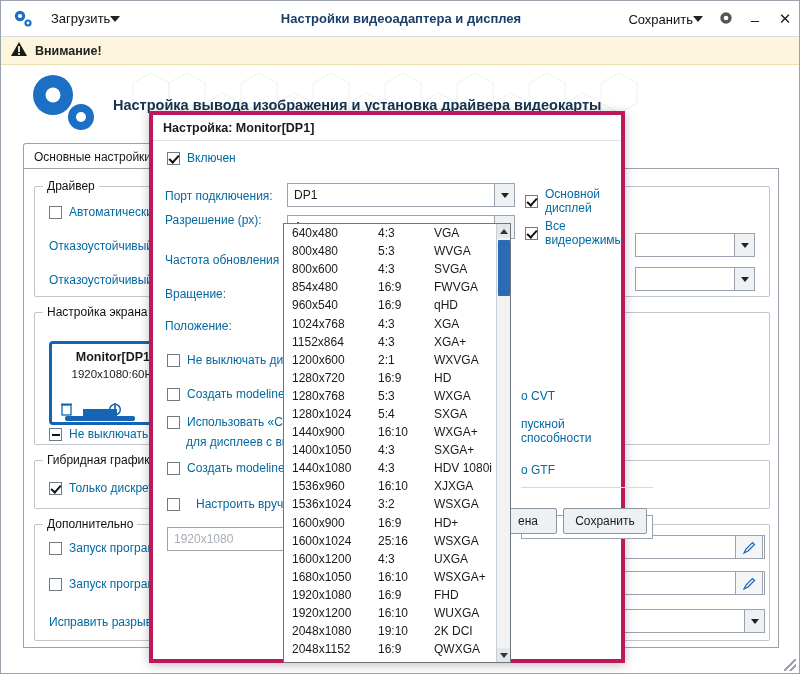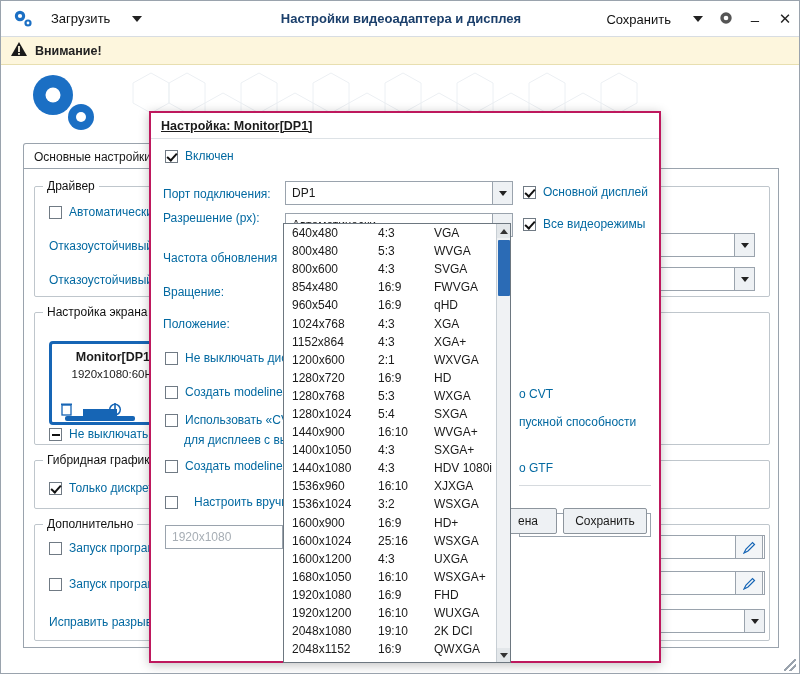--- a/index.html
+++ b/index.html
@@ -29,21 +29,21 @@
   }
   .tb-logo {
     width: 36px; height: 36px; margin-left: 4px;
     display: flex; align-items: center; justify-content: center;
   }
   .tb-left {
     display: flex; align-items: center; gap: 6px; margin-left: 6px;
   }
   .tb-btn {
     font-size: 13px; color: #111; padding: 3px 4px; cursor: default;
-    display: flex; align-items: center; gap: 22px;
+    display: flex; align-items: center; gap: 0;
   }
   .caret {
     width: 0; height: 0;
     border-left: 5px solid transparent;
     border-right: 5px solid transparent;
     border-top: 6px solid #222;
     display: inline-block;
   }
   .tb-title {
     position: absolute; left: 0; right: 0; text-align: center;
@@ -183,24 +183,23 @@
   }
   .monitor-base {
     position: absolute; left: 30px; top: 97px; width: 70px; height: 5px; background: #1665b5; border-radius: 2px;
   }
   .star {
     position: absolute; right: -8px; top: -10px; color: #f5c518; font-size: 20px;
   }
 
   
   .modal {
-    position: absolute; left: 148px; top: 110px; width: 512px; height: 552px;
-    background: #ffffff; border: 2px solid #be185d;
+    position: absolute; left: 148px; top: 110px; width: 476px; height: 552px;
+    background: #ffffff; border: 4px solid #be185d;
     box-shadow: 0 2px 10px rgba(0,0,0,.25);
-    text-decoration: underline;
   }
   .modal-title {
     height: 26px; display: flex; align-items: center; padding-left: 10px;
     font-size: 12.5px; font-weight: bold; background: #ffffff;
     border-bottom: 1px solid #dde2e6;
   }
 
   
   .dropdown {
     position: absolute; left: 282px; top: 222px; width: 228px; height: 440px;
@@ -312,20 +311,21 @@
     <span class="header-gear">
       <svg width="86" height="62" viewBox="0 0 86 62">
         <g fill="#1b6fc4">
           <circle cx="34" cy="22" r="20"></circle>
           <circle cx="34" cy="22" r="7.5" fill="#fff"></circle>
           <circle cx="62" cy="44" r="13"></circle>
           <circle cx="62" cy="44" r="5" fill="#fff"></circle>
         </g>
       </svg>
     </span>
+    <div class="header-title">Настройка вывода изображения и установка драйвера видеокарты</div>
   </div>
 
   <div class="tabs">
     <div class="tab">
       <span>Основные настройки</span>
     </div>
   </div>
 
   <div class="panel">
 
@@ -571,21 +571,21 @@
           <span class="dd-name">WXGA</span>
         </div>
         <div class="dd-item">
           <span class="dd-res">1280x1024</span>
           <span class="dd-ratio">5:4</span>
           <span class="dd-name">SXGA</span>
         </div>
         <div class="dd-item">
           <span class="dd-res">1440x900</span>
           <span class="dd-ratio">16:10</span>
-          <span class="dd-name">WVGA+</span>
+          <span class="dd-name">WXGA+</span>
         </div>
         <div class="dd-item">
           <span class="dd-res">1400x1050</span>
           <span class="dd-ratio">4:3</span>
           <span class="dd-name">SXGA+</span>
         </div>
         <div class="dd-item">
           <span class="dd-res">1440x1080</span>
           <span class="dd-ratio">4:3</span>
           <span class="dd-name">HDV 1080i</span>

